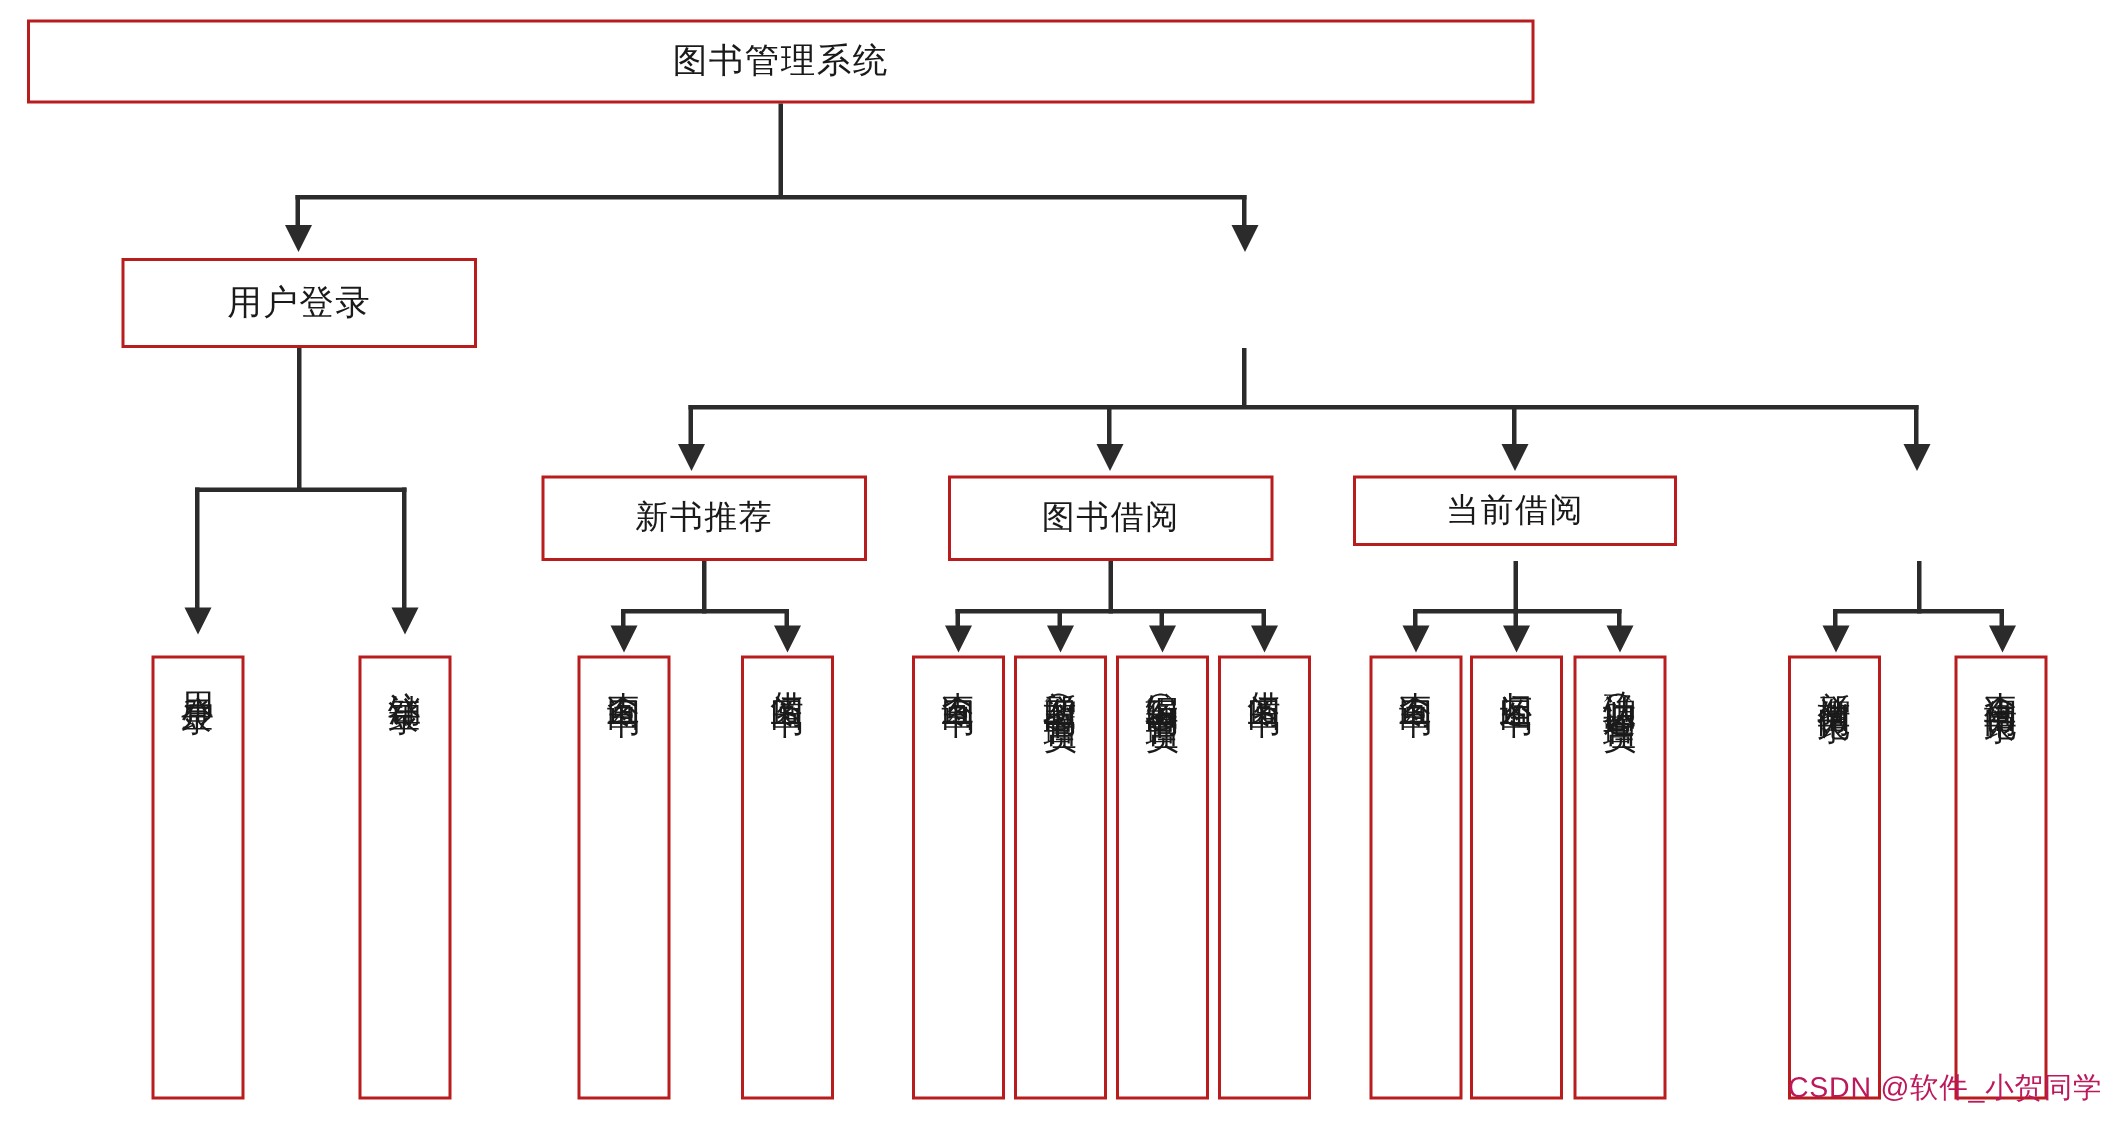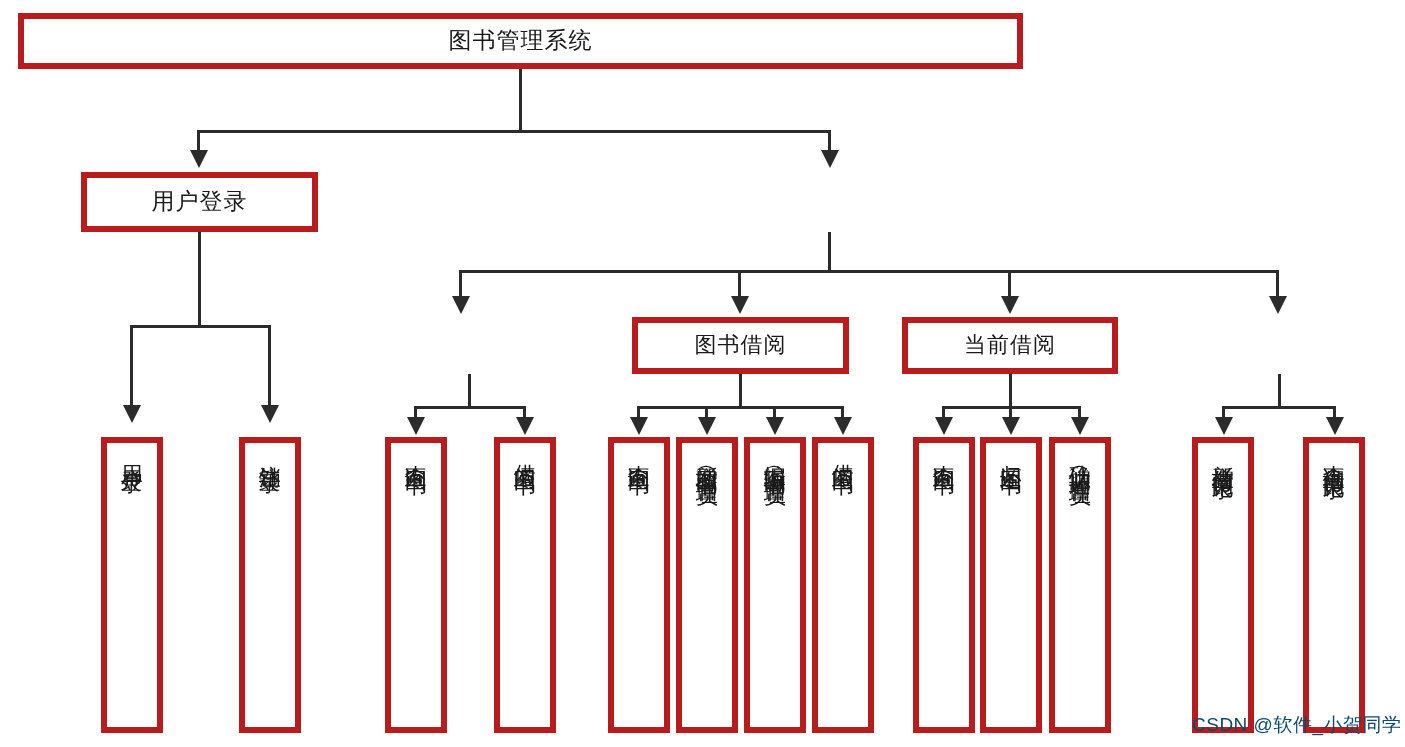--- a/index.html
+++ b/index.html
@@ -15,21 +15,21 @@
     width: 1405px;
     height: 747px;
     background: #ffffff;
     overflow: hidden;
   }
   
   .node {
     position: absolute;
     box-sizing: border-box;
     background: #ffffff;
-    border: 6px solid #b91c1c;
+    border: 2px solid #b91c1c;
     display: flex;
     align-items: center;
     justify-content: center;
   }
   .node .label {
     color: #1a1a1a;
     font-size: 23px;
     line-height: 1.1;
     letter-spacing: 1px;
     white-space: nowrap;
@@ -64,21 +64,21 @@
     position: absolute;
     width: 0;
     height: 0;
     border-left: 9px solid transparent;
     border-right: 9px solid transparent;
     border-top: 18px solid #2b2b2b;
   }
   
   #watermark {
     position: absolute;
-    color: #0c4a6e;
+    color: #be185d;
     font-size: 19px;
     white-space: nowrap;
     letter-spacing: 0.5px;
   }
 </style>
 </head>
 <body>
 
 <div id="canvas">
 
@@ -109,24 +109,27 @@
   <div class="conn h" style="left:459px; top:270px; width:820px; height:3px;"></div>
   <div class="conn v" style="left:459px; top:270px; width:3px; height:28px;"></div>
   <div class="arrow" style="left:452px; top:296px;"></div>
   <div class="conn v" style="left:738px; top:270px; width:3px; height:28px;"></div>
   <div class="arrow" style="left:731px; top:296px;"></div>
   <div class="conn v" style="left:1008px; top:270px; width:3px; height:28px;"></div>
   <div class="arrow" style="left:1001px; top:296px;"></div>
   <div class="conn v" style="left:1276px; top:270px; width:3px; height:28px;"></div>
   <div class="arrow" style="left:1269px; top:296px;"></div>
 
+  <div class="node lvl3" style="left:361px; top:317px; width:217px; height:57px;">
+    <span class="label">新书推荐</span>
+  </div>
   <div class="node lvl3" style="left:632px; top:317px; width:217px; height:57px;">
     <span class="label">图书借阅</span>
   </div>
-  <div class="node lvl3" style="left:902px; top:317px; width:216px; height:57px;align-items:center;">
+  <div class="node lvl3" style="left:902px; top:317px; width:216px; height:47px;align-items:center;">
     <span class="label">当前借阅</span>
   </div>
 
   <div class="conn v" style="left:468px; top:374px; width:3px; height:35px;"></div>
   <div class="conn h" style="left:414px; top:406px; width:112px; height:3px;"></div>
   <div class="conn v" style="left:414px; top:406px; width:3px; height:14px;"></div>
   <div class="arrow" style="left:407px; top:417px;"></div>
   <div class="conn v" style="left:523px; top:406px; width:3px; height:14px;"></div>
   <div class="arrow" style="left:516px; top:417px;"></div>
 

